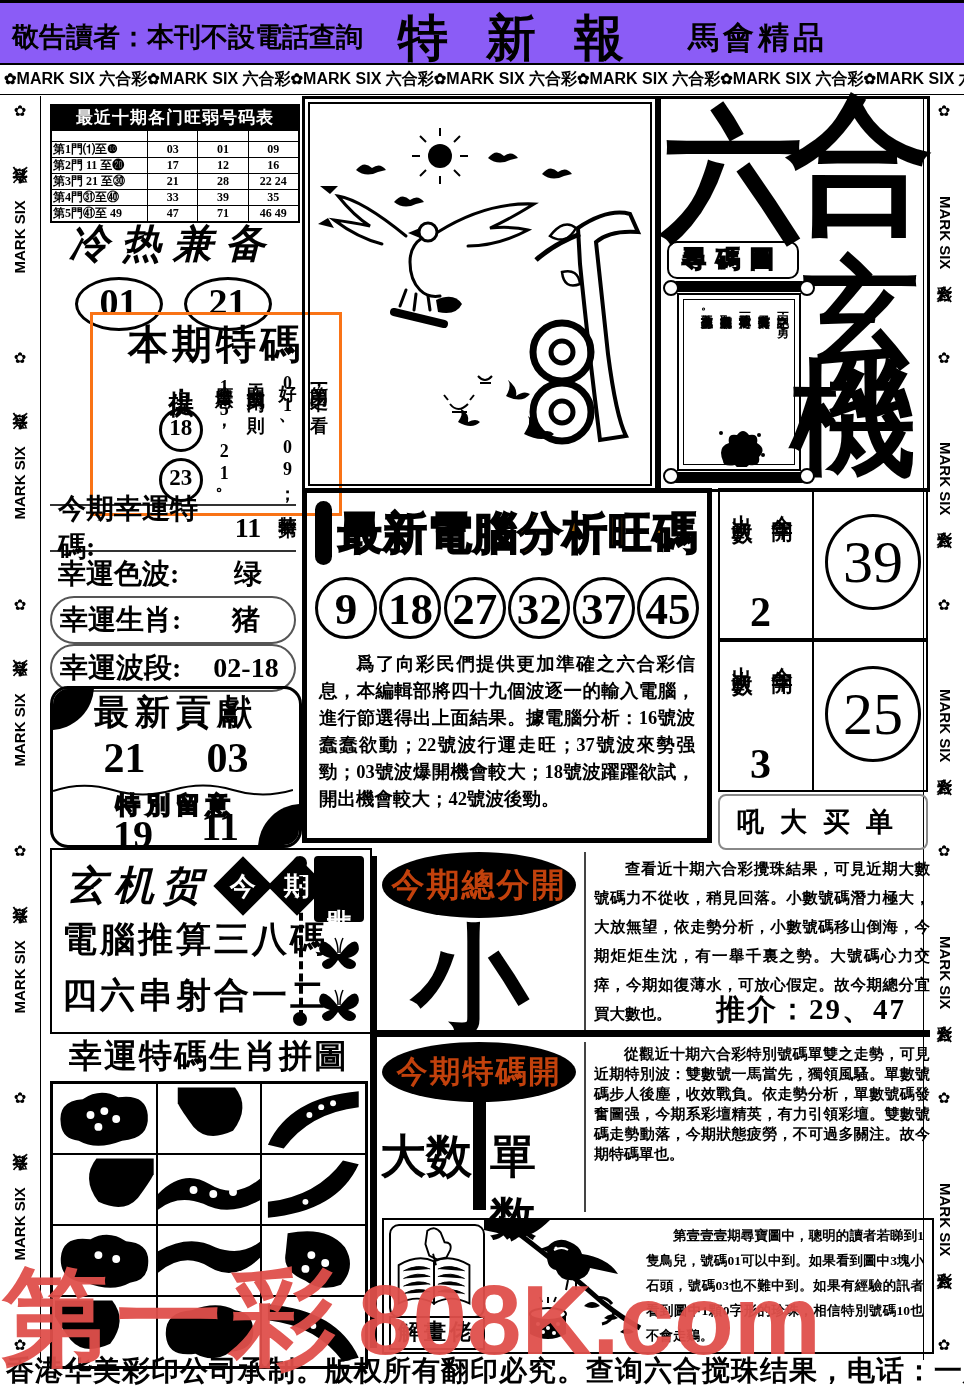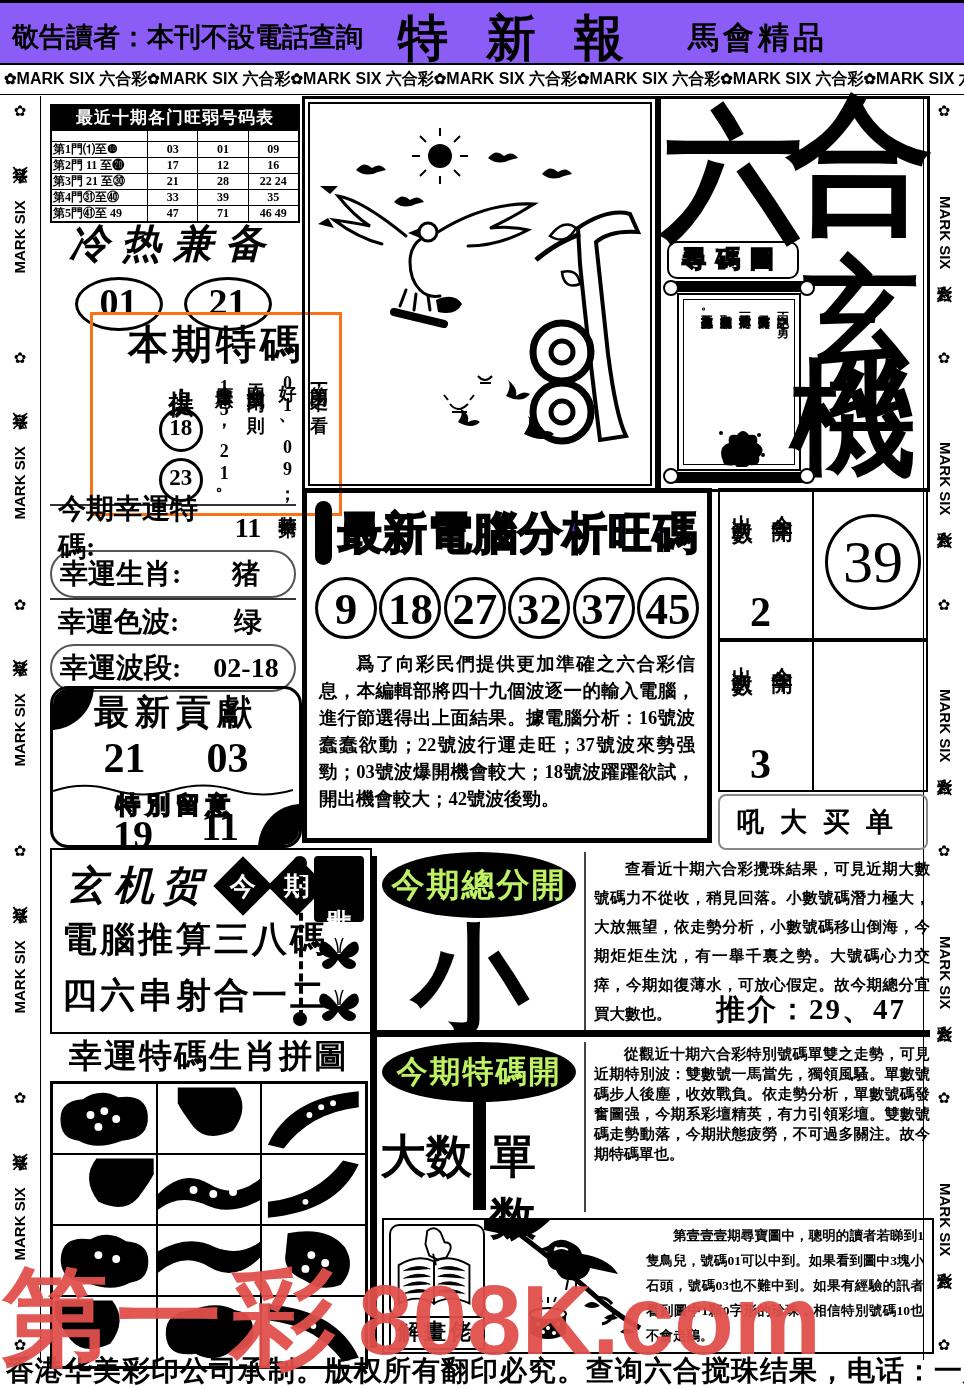--- a/index.html
+++ b/index.html
@@ -90,39 +90,39 @@
   .sc-bar{position:absolute;left:6px;right:6px;height:11px;background:#000;border-radius:6px;}
   .sc-bar.t{top:0;} .sc-bar.b{bottom:0;}
   .sc-knob{position:absolute;width:12px;height:12px;border:2px solid #000;background:#fff;border-radius:50%;top:-2px;}
   .sc-body{position:absolute;left:12px;right:12px;top:12px;bottom:12px;border:2px solid #000;}
   .sc-text{position:absolute;inset:4px;border:1px solid #000;writing-mode:vertical-rl;text-orientation:upright;font-size:12px;font-weight:bold;padding:6px 4px;line-height:1.25;}
   .sc-text .vcol{margin-left:4px;}
   
   .comp{position:absolute;left:302px;top:488px;width:410px;height:355px;border:5px solid #000;box-sizing:border-box;}
   .comp-titlerow{position:absolute;left:8px;top:8px;display:flex;align-items:center;}
   .comp-pill{width:17px;height:64px;background:#000;border-radius:9px;margin-right:6px;}
-  .comp-title{font-size:44px;font-weight:900;letter-spacing:1px;color:#6d28d9;-webkit-text-stroke:2px #000;text-shadow:0 0 1px #000;white-space:nowrap;}
+  .comp-title{font-size:44px;font-weight:900;letter-spacing:1px;color:#a16207;-webkit-text-stroke:2px #000;text-shadow:0 0 1px #000;white-space:nowrap;}
   .comp-nums{position:absolute;left:8px;right:8px;top:84px;display:flex;justify-content:space-between;}
   .big-circ{width:62px;height:62px;border:3px solid #000;border-radius:50%;font-size:45px;font-weight:600;text-align:center;line-height:58px;box-sizing:border-box;}
   .comp-body{position:absolute;left:12px;right:12px;top:158px;font-size:18.5px;font-weight:bold;line-height:27px;text-align:justify;text-indent:2em;}
   
   .stat{position:absolute;left:718px;width:206px;height:148px;border:2px solid #000;}
   .stat .lcell{position:absolute;left:0;top:0;bottom:0;width:92px;border-right:2px solid #000;}
   .stat .vlabels{position:absolute;left:8px;top:8px;display:flex;flex-direction:row-reverse;gap:12px;}
   .stat .vlabels span{writing-mode:vertical-rl;text-orientation:upright;font-size:21px;font-weight:bold;letter-spacing:4px;}
   .stat .count{position:absolute;left:30px;bottom:2px;font-size:42px;font-weight:bold;}
   .stat .circ{position:absolute;right:5px;top:24px;width:96px;height:96px;border:3px solid #000;border-radius:50%;font-size:60px;text-align:center;line-height:90px;box-sizing:border-box;}
   .bigorder{position:absolute;left:718px;top:794px;width:206px;height:52px;border:2px solid #888;border-radius:8px;font-size:27px;font-weight:bold;letter-spacing:16px;text-align:center;line-height:52px;white-space:nowrap;overflow:hidden;}
   
   .blackbarV{position:absolute;left:370px;top:856px;width:7px;height:492px;background:#000;}
   .section{position:absolute;left:382px;width:548px;}
   .sec-left{position:absolute;left:0;top:0;width:196px;height:100%;}
   .sec-vline{position:absolute;left:202px;top:0;bottom:0;border-left:2px solid #444;}
   .sec-right{position:absolute;left:212px;right:0;top:2px;}
-  .badge{background:#000;color:#bef264;border-radius:50%;text-align:center;font-weight:bold;letter-spacing:2px;}
+  .badge{background:#000;color:#c2410c;border-radius:50%;text-align:center;font-weight:bold;letter-spacing:2px;}
   .sec-body{font-size:15.5px;font-weight:bold;line-height:29px;text-align:justify;text-indent:2em;}
   .sec-tip{position:absolute;right:24px;bottom:0;font-size:29px;font-weight:bold;letter-spacing:2px;}
   #sec-total{top:852px;height:178px;}
   .badge-total{width:194px;height:66px;font-size:33px;line-height:66px;}
   .small-char{position:absolute;left:30px;top:70px;font-size:116px;line-height:1;font-weight:600;}
   .thickhr{position:absolute;left:376px;top:1030px;width:554px;height:7px;background:#000;}
   #sec-spec{top:1042px;height:170px;}
   .badge-spec{width:194px;height:60px;font-size:31px;line-height:60px;}
   .stem{position:absolute;left:91px;top:60px;width:13px;height:108px;background:#000;}
   .dn-left{position:absolute;left:-2px;top:84px;font-size:46px;font-weight:800;letter-spacing:0px;}
@@ -254,27 +254,27 @@
         <span>提供：</span><span class="mini-circ">18</span><span class="mini-circ">23</span>
       </div>
     </div>
   </div>
 
   <div class="lucky">
     <div class="lrow">
       <span>今期幸運特碼:</span>
       <span class="val">11</span>
     </div>
+    <div class="lrow">
+      <span>幸運色波:</span>
+      <span class="val">绿</span>
+    </div>
     <div class="lrow oval">
       <span>幸運生肖:</span>
       <span class="val">猪</span>
-    </div>
-    <div class="lrow">
-      <span>幸運色波:</span>
-      <span class="val">绿</span>
     </div>
     <div class="lrow oval">
       <span>幸運波段:</span>
       <span class="val">02-18</span>
     </div>
   </div>
 
   <div class="contrib">
     <div class="corner tl"></div>
     <div class="corner br"></div>
@@ -513,20 +513,21 @@
     <div class="circ">39</div>
   </div>
   <div class="stat" style="top:640px;">
     <div class="lcell">
       <div class="vlabels">
         <span>今年開</span>
         <span>出次數</span>
       </div>
       <div class="count">3</div>
     </div>
+    <div class="circ">25</div>
   </div>
   <div class="bigorder">吼大买单</div>
 
   <div class="blackbarV"></div>
 
   <div class="section" id="sec-total">
     <div class="sec-left">
       <div class="badge badge-total">今期總分開</div>
       <div class="small-char">小</div>
     </div>

